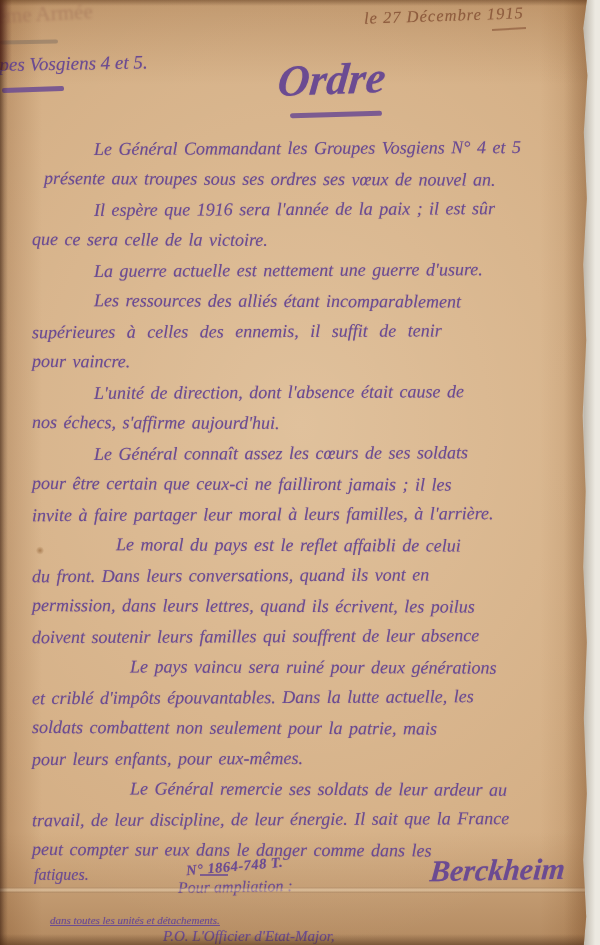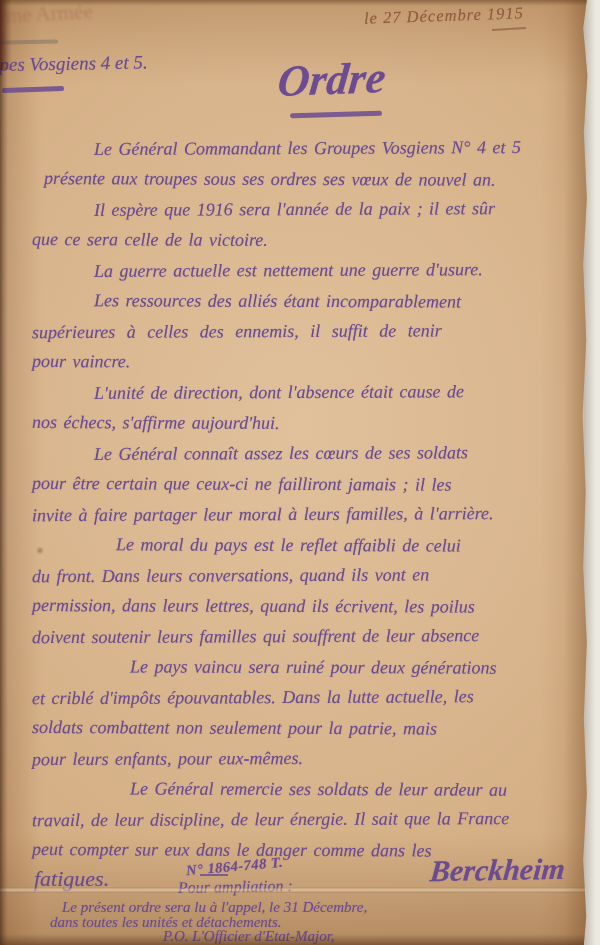--- a/index.html
+++ b/index.html
@@ -46,29 +46,29 @@
   .body-text{ position:absolute; left:32px; top:133px; width:548px;font-family:Liberation Serif, serif; }
   .line{ line-height:30.5px; font-size:18px; white-space:nowrap; word-spacing:2px; }
   .line:nth-child(odd){ transform:rotate(-.25deg); }
   .line:nth-child(even){ transform:rotate(.2deg); }
   .ind{ padding-left:62px; }
   .sm{ padding-left:12px; }
   .deep{ padding-left:84px; }
   .deep2{ padding-left:98px; }
   .wide{ word-spacing:7px; }
 
-  .closing-word{ left:34px; top:866px; font-size:22px; }
+  .closing-word{ left:34px; top:866px; font-size:16px; }
   .ref-number{ left:186px; top:858px; font-size:14.5px; font-weight:bold;
     transform:rotate(-5deg); letter-spacing:.5px; }
   .ref-underline{ left:200px; top:874px; width:28px; height:2px; background:#6b4b92; opacity:.8; }
   .ampliation{ left:178px; top:878px; font-size:16px; transform:rotate(-1deg); }
   .signature{ left:430px; top:853px; font-size:30px; font-weight:600;
     transform:rotate(-1deg) skewX(-6deg); }
   .note-0{ left:62px; top:899px; font-size:15px; }
-  .note-1{ left:50px; top:914px; font-size:15px; }
+  .note-1{ left:50px; top:914px; font-size:11px;text-decoration:underline; }
   .note-2{ left:163px; top:928px; font-size:15px; }
 
   .crease{ position:absolute; left:0; right:0; top:887px; height:6px;
     background:linear-gradient(180deg, rgba(90,55,25,.15), rgba(246,226,196,.5) 50%, rgba(90,55,25,.18)); }
   .edge-left{ position:absolute; left:0; top:0; bottom:0; width:8px;
     background:linear-gradient(90deg, rgba(48,22,11,.55), rgba(48,22,11,.18) 55%, rgba(0,0,0,0)); }
   .corner-dark-tl{ position:absolute; left:0; top:0; width:12px; height:70px;
     background:linear-gradient(90deg, rgba(70,20,15,.55), rgba(0,0,0,0)); }
   .edge-top{ position:absolute; left:0; right:0; top:0; height:6px;
     background:linear-gradient(180deg, rgba(82,46,20,.45), rgba(0,0,0,0)); }
@@ -121,21 +121,20 @@
       <div class="line ink deep2">Le Général remercie ses soldats de leur ardeur au</div>
       <div class="line ink">travail, de leur discipline, de leur énergie. Il sait que la France</div>
       <div class="line ink">peut compter sur eux dans le danger comme dans les</div>
     </div>
 
     <div class="abs closing-word ink">fatigues.</div>
     <div class="abs ref-number ink">N° 1864-748 T.</div>
     <div class="abs ref-underline"></div>
     <div class="abs ampliation ink">Pour ampliation :</div>
     <div class="abs signature ink">Berckheim</div>
-    <div class="abs note-0 ink">Le présent ordre sera lu à l'appel, le 31 Décembre,</div>
     <div class="abs note-1 ink">dans toutes les unités et détachements.</div>
     <div class="abs note-2 ink">P.O. L'Officier d'Etat-Major,</div>
 
     <div class="stain"></div>
     <div class="crease"></div>
     <div class="edge-right-shade"></div>
     <div class="edge-left"></div>
     <div class="corner-dark-tl"></div>
     <div class="edge-top"></div>
     <div class="edge-bottom"></div>

